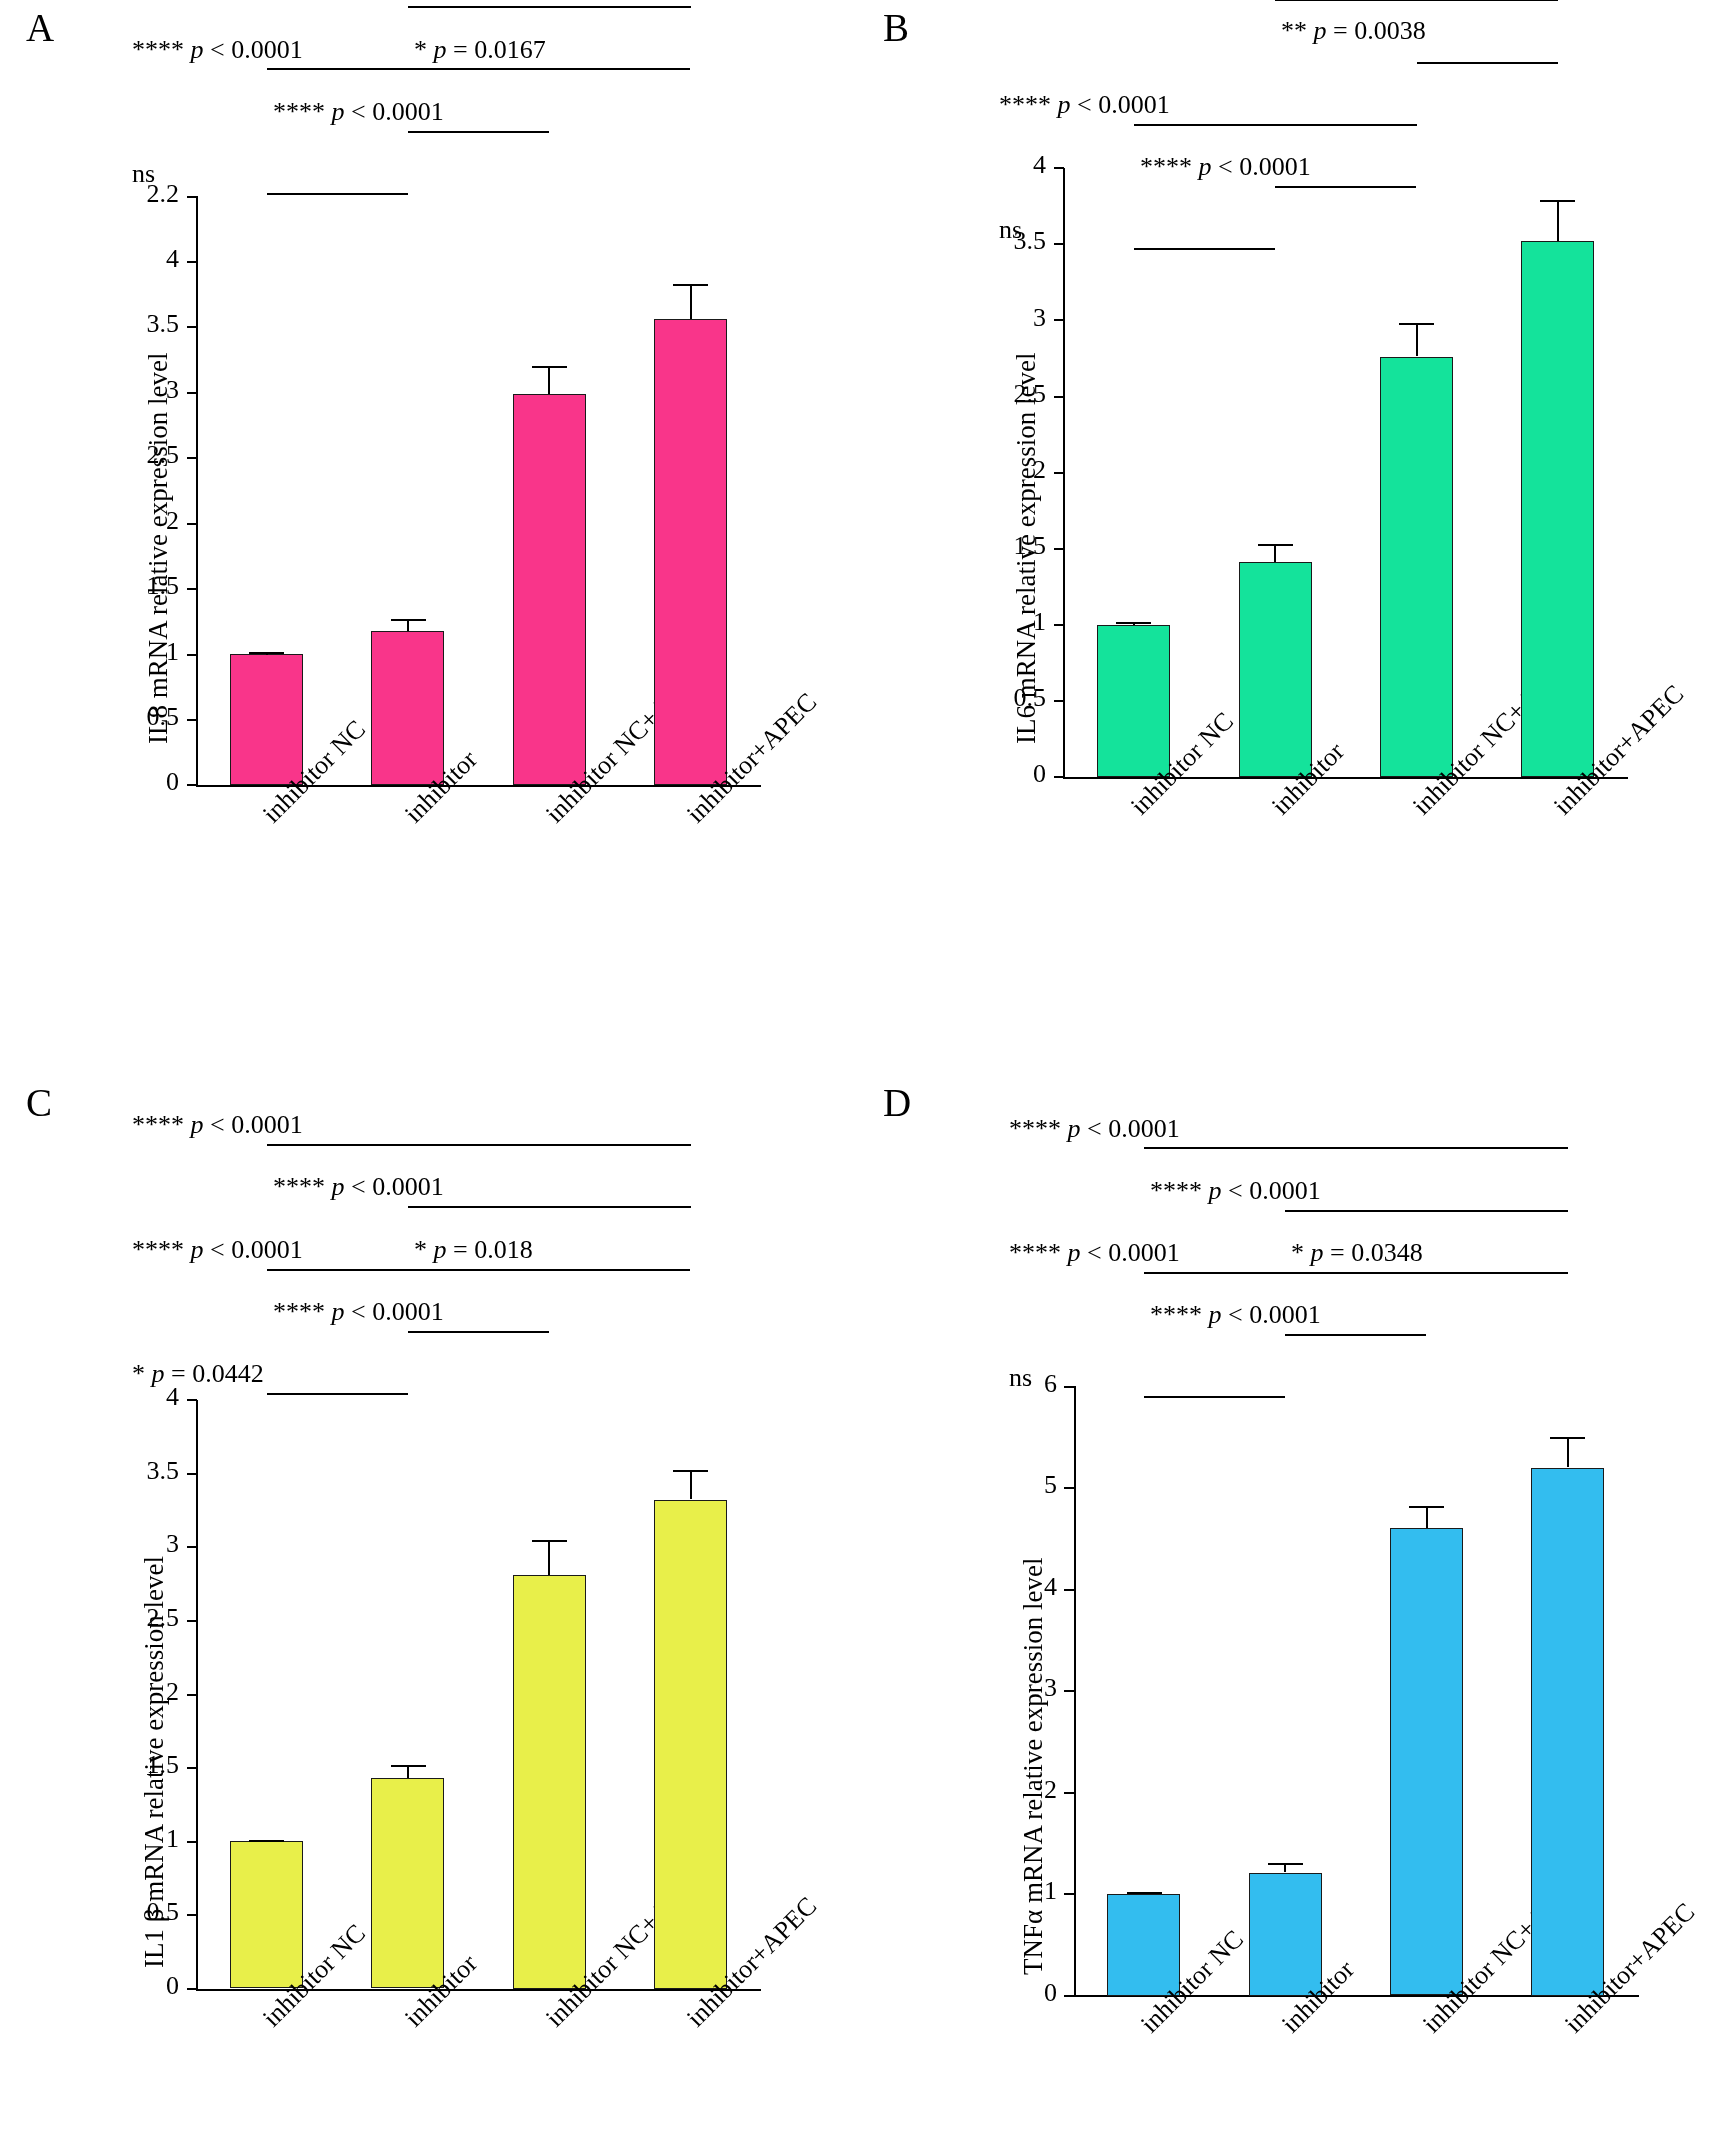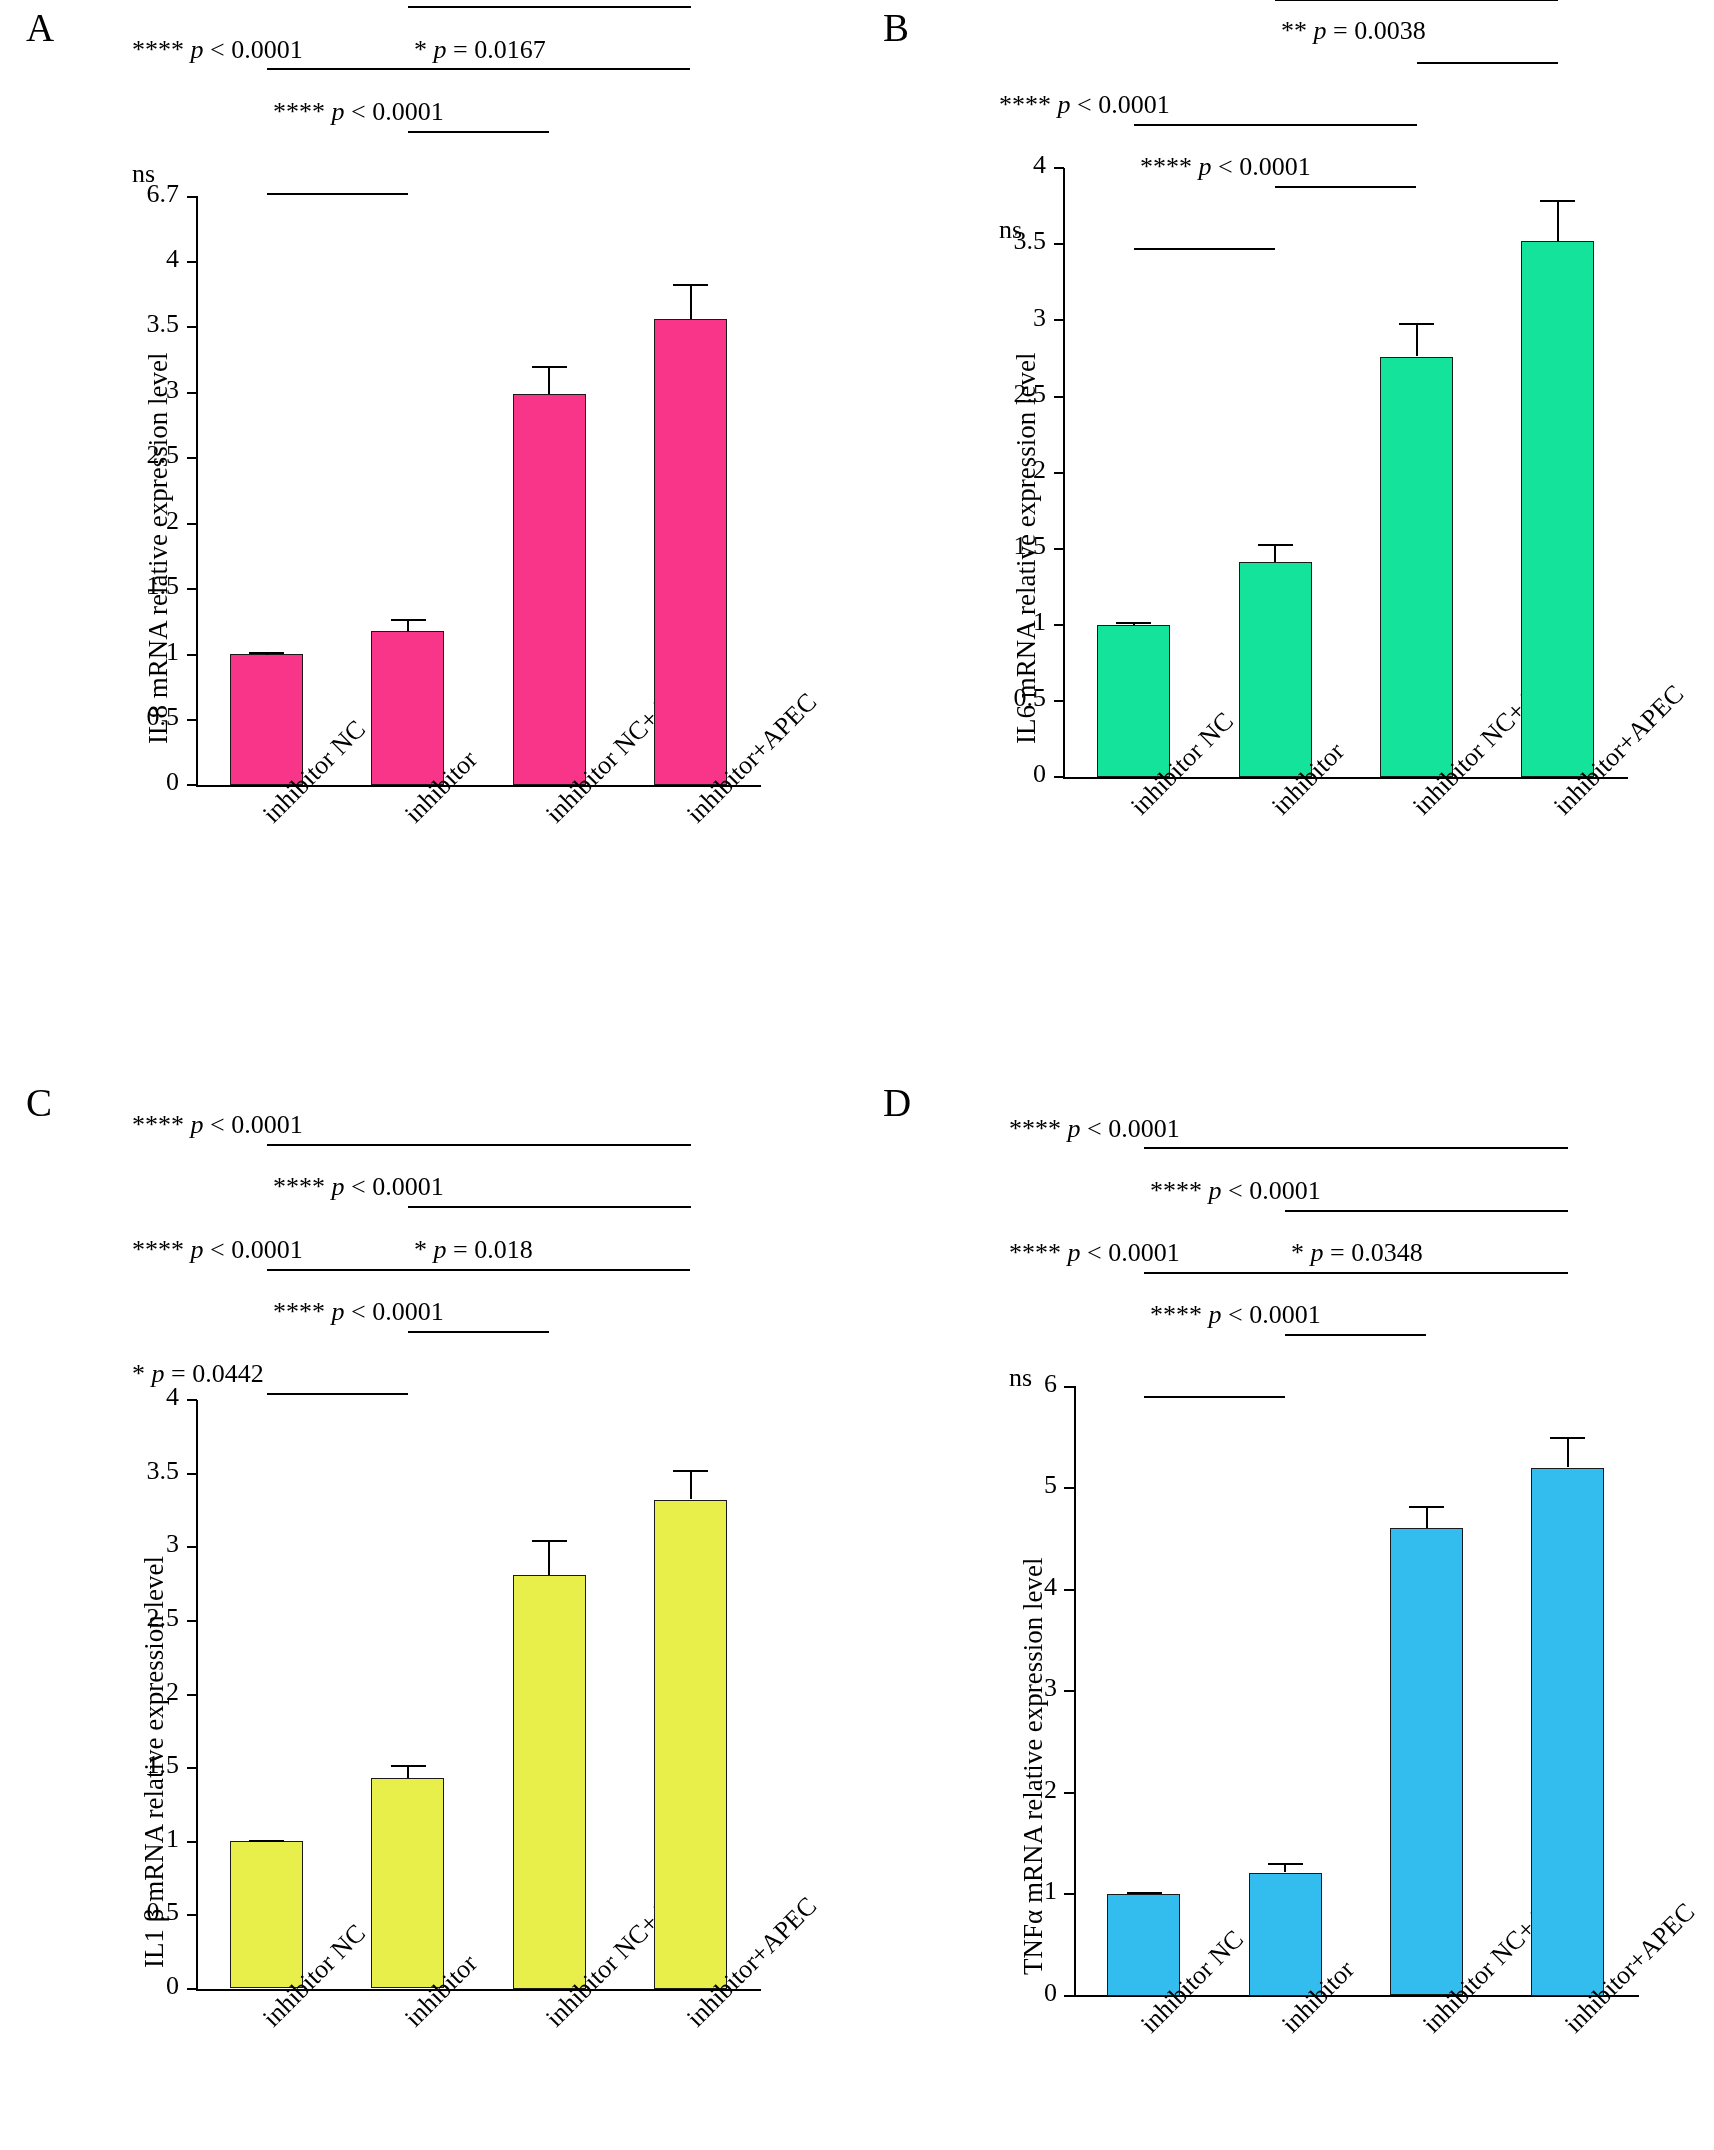--- a/index.html
+++ b/index.html
@@ -111,21 +111,21 @@
       <div class="tick-label" style="left: 108px; top: 506px; width: 71px;">2</div>
       <div class="tick" style="left: 187px; top: 457px;"></div>
       <div class="tick-label" style="left: 108px; top: 440px; width: 71px;">2.5</div>
       <div class="tick" style="left: 187px; top: 392px;"></div>
       <div class="tick-label" style="left: 108px; top: 375px; width: 71px;">3</div>
       <div class="tick" style="left: 187px; top: 326px;"></div>
       <div class="tick-label" style="left: 108px; top: 309px; width: 71px;">3.5</div>
       <div class="tick" style="left: 187px; top: 261px;"></div>
       <div class="tick-label" style="left: 108px; top: 244px; width: 71px;">4</div>
       <div class="tick" style="left: 187px; top: 196px;"></div>
-      <div class="tick-label" style="left: 108px; top: 179px; width: 71px;">6.7</div>
+      <div class="tick-label" style="left: 108px; top: 179px; width: 71px;">2.2</div>
       <div class="bar" style="left: 230px; top: 654px; width: 73px; height: 131px; background: rgb(249, 53, 138);"></div>
       <div class="errbar-v" style="left: 266px; top: 652px; height: 2.6px;"></div>
       <div class="errbar-cap" style="left: 249px; top: 652px; width: 35px;"></div>
       <div class="cat-label" style="left: 257px; top: 808px;">inhibitor NC</div>
       <div class="bar" style="left: 371px; top: 631px; width: 73px; height: 154px; background: rgb(249, 53, 138);"></div>
       <div class="errbar-v" style="left: 407px; top: 619px; height: 11.8px;"></div>
       <div class="errbar-cap" style="left: 391px; top: 619px; width: 35px;"></div>
       <div class="cat-label" style="left: 399px; top: 808px;">inhibitor</div>
       <div class="bar" style="left: 513px; top: 394px; width: 73px; height: 391px; background: rgb(249, 53, 138);"></div>
       <div class="errbar-v" style="left: 548px; top: 366px; height: 27.5px;"></div>

